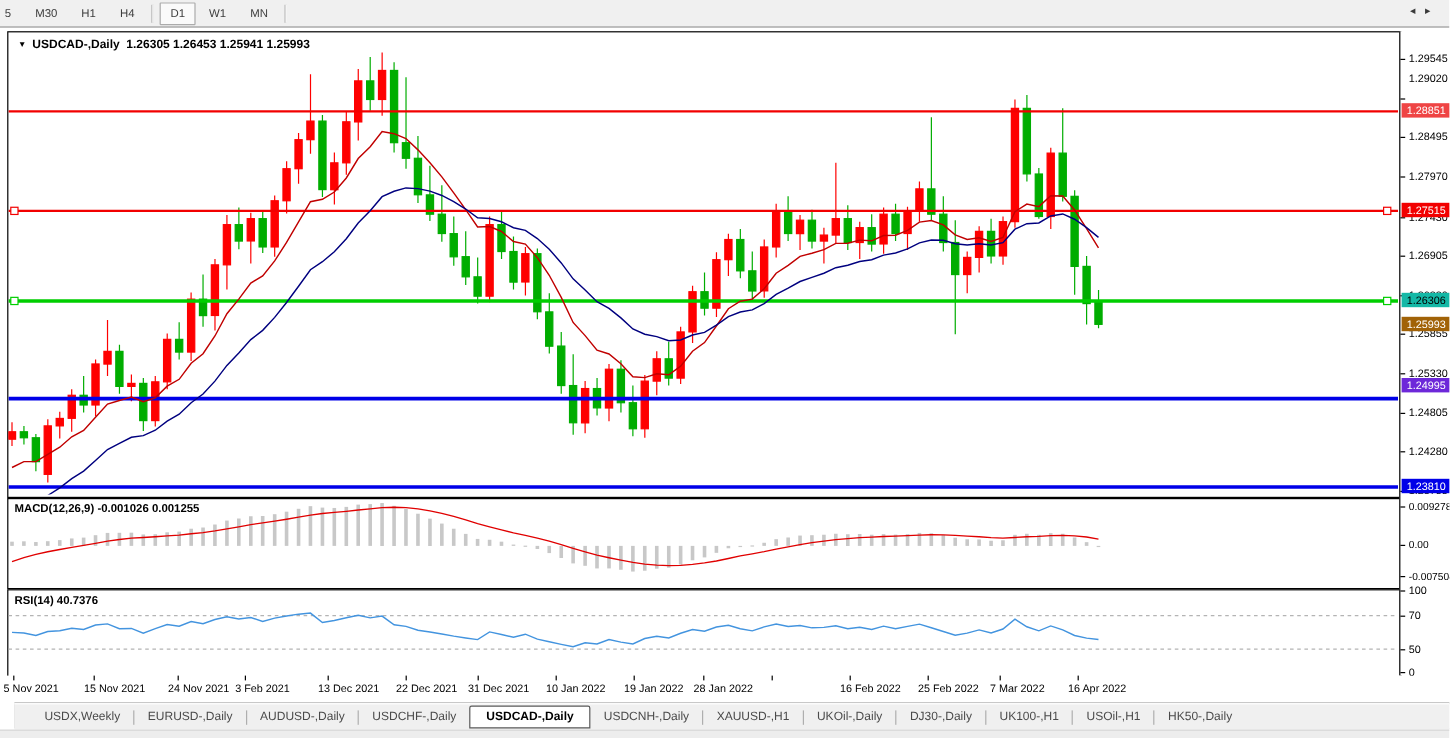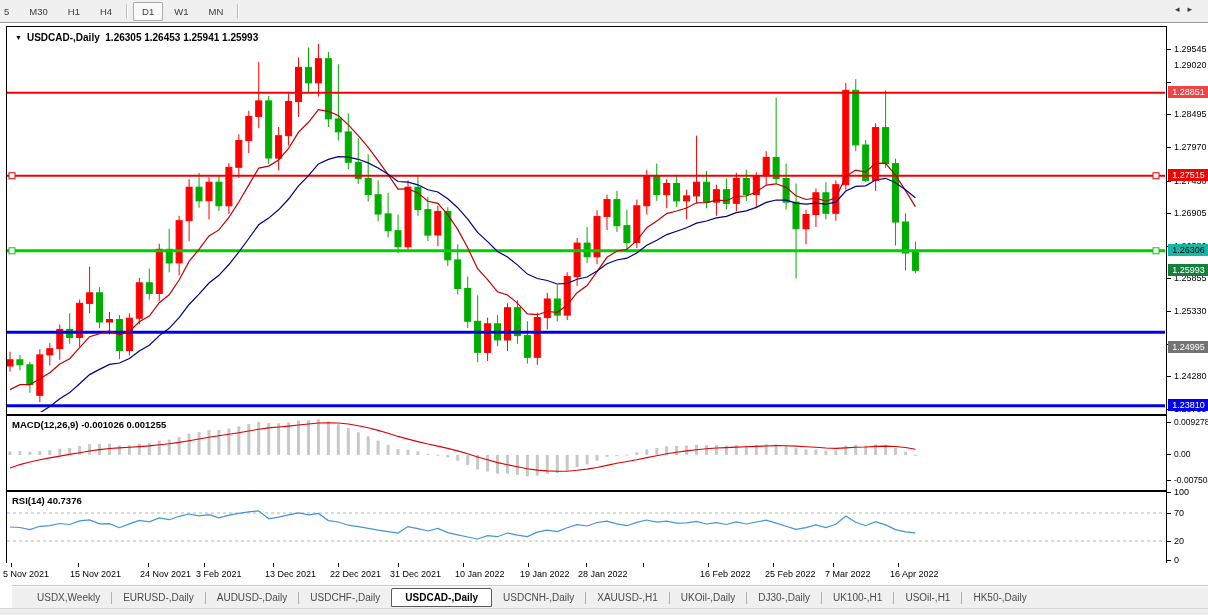--- a/index.html
+++ b/index.html
@@ -388,35 +388,35 @@
       <div class="ax-label" style="top: 280px;">1.25330</div>
       <div class="ax-tick" style="top: 318px;"></div>
       <div class="ax-label" style="top: 313px;">1.24805</div>
       <div class="ax-tick" style="top: 350px;"></div>
       <div class="ax-label" style="top: 345px;">1.24280</div>
       <div class="ax-tick" style="top: 383px;"></div>
       <div class="ax-label" style="top: 378px;">1.23755</div>
       <div class="ax-badge" style="top: 60px; background: #ef4444; color: rgb(255, 255, 255);">1.28851</div>
       <div class="ax-badge" style="top: 143px; background: rgb(242, 0, 0); color: rgb(255, 255, 255);">1.27515</div>
       <div class="ax-badge" style="top: 218px; background: #14b8a6; color: rgb(0, 0, 0);">1.26306</div>
-      <div class="ax-badge" style="top: 315px; background: #737373; color: rgb(255, 255, 255);">1.24995</div>
+      <div class="ax-badge" style="top: 289px; background: #6d28d9; color: rgb(255, 255, 255);">1.24995</div>
       <div class="ax-badge" style="top: 373px; background: rgb(0, 0, 232); color: rgb(255, 255, 255);">1.23810</div>
-      <div class="ax-badge" style="top: 238px; background: #15803d; color: rgb(255, 255, 255);">1.25993</div>
+      <div class="ax-badge" style="top: 238px; background: #a16207; color: rgb(255, 255, 255);">1.25993</div>
       <div class="ax-tick" style="top: 396px;"></div>
       <div class="ax-label" style="top: 391px; font-size: 8.5px;">0.009278</div>
       <div class="ax-tick" style="top: 428px;"></div>
       <div class="ax-label" style="top: 423px; font-size: 8.5px;">0.00</div>
       <div class="ax-tick" style="top: 454px;"></div>
       <div class="ax-label" style="top: 449px; font-size: 8.5px;">-0.007504</div>
       <div class="ax-tick" style="top: 466px;"></div>
       <div class="ax-label" style="top: 461px;">100</div>
       <div class="ax-tick" style="top: 487px;"></div>
       <div class="ax-label" style="top: 482px;">70</div>
       <div class="ax-tick" style="top: 515px;"></div>
-      <div class="ax-label" style="top: 510px;">20</div>
+      <div class="ax-label" style="top: 510px;">50</div>
       <div class="ax-tick" style="top: 534px;"></div>
       <div class="ax-label" style="top: 529px;">0</div>
     </div>
   <div id="date-axis">
       <div class="dt-tick" style="left: 11px;"></div>
       <div class="dt-label" style="left: 3px;">5 Nov 2021</div>
       <div class="dt-tick" style="left: 78px;"></div>
       <div class="dt-label" style="left: 70px;">15 Nov 2021</div>
       <div class="dt-tick" style="left: 148px;"></div>
       <div class="dt-label" style="left: 140px;">24 Nov 2021</div>

